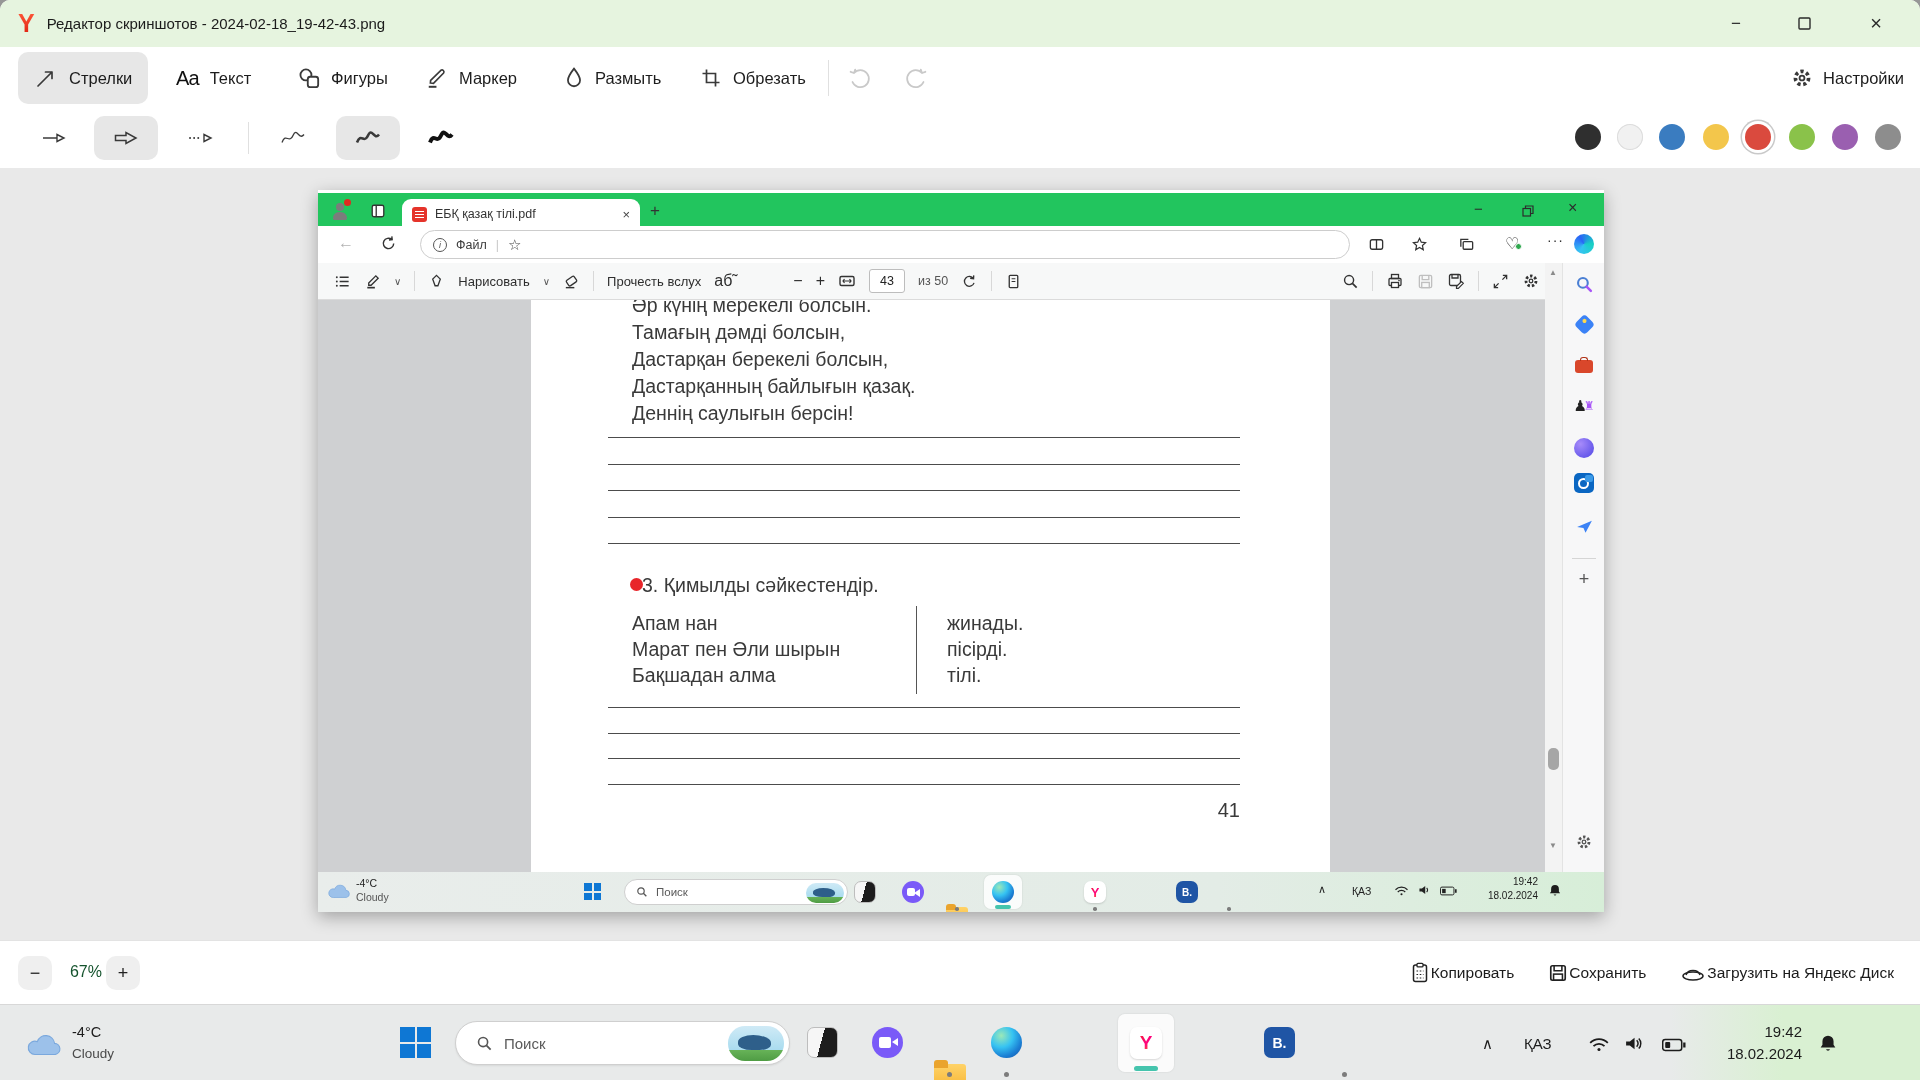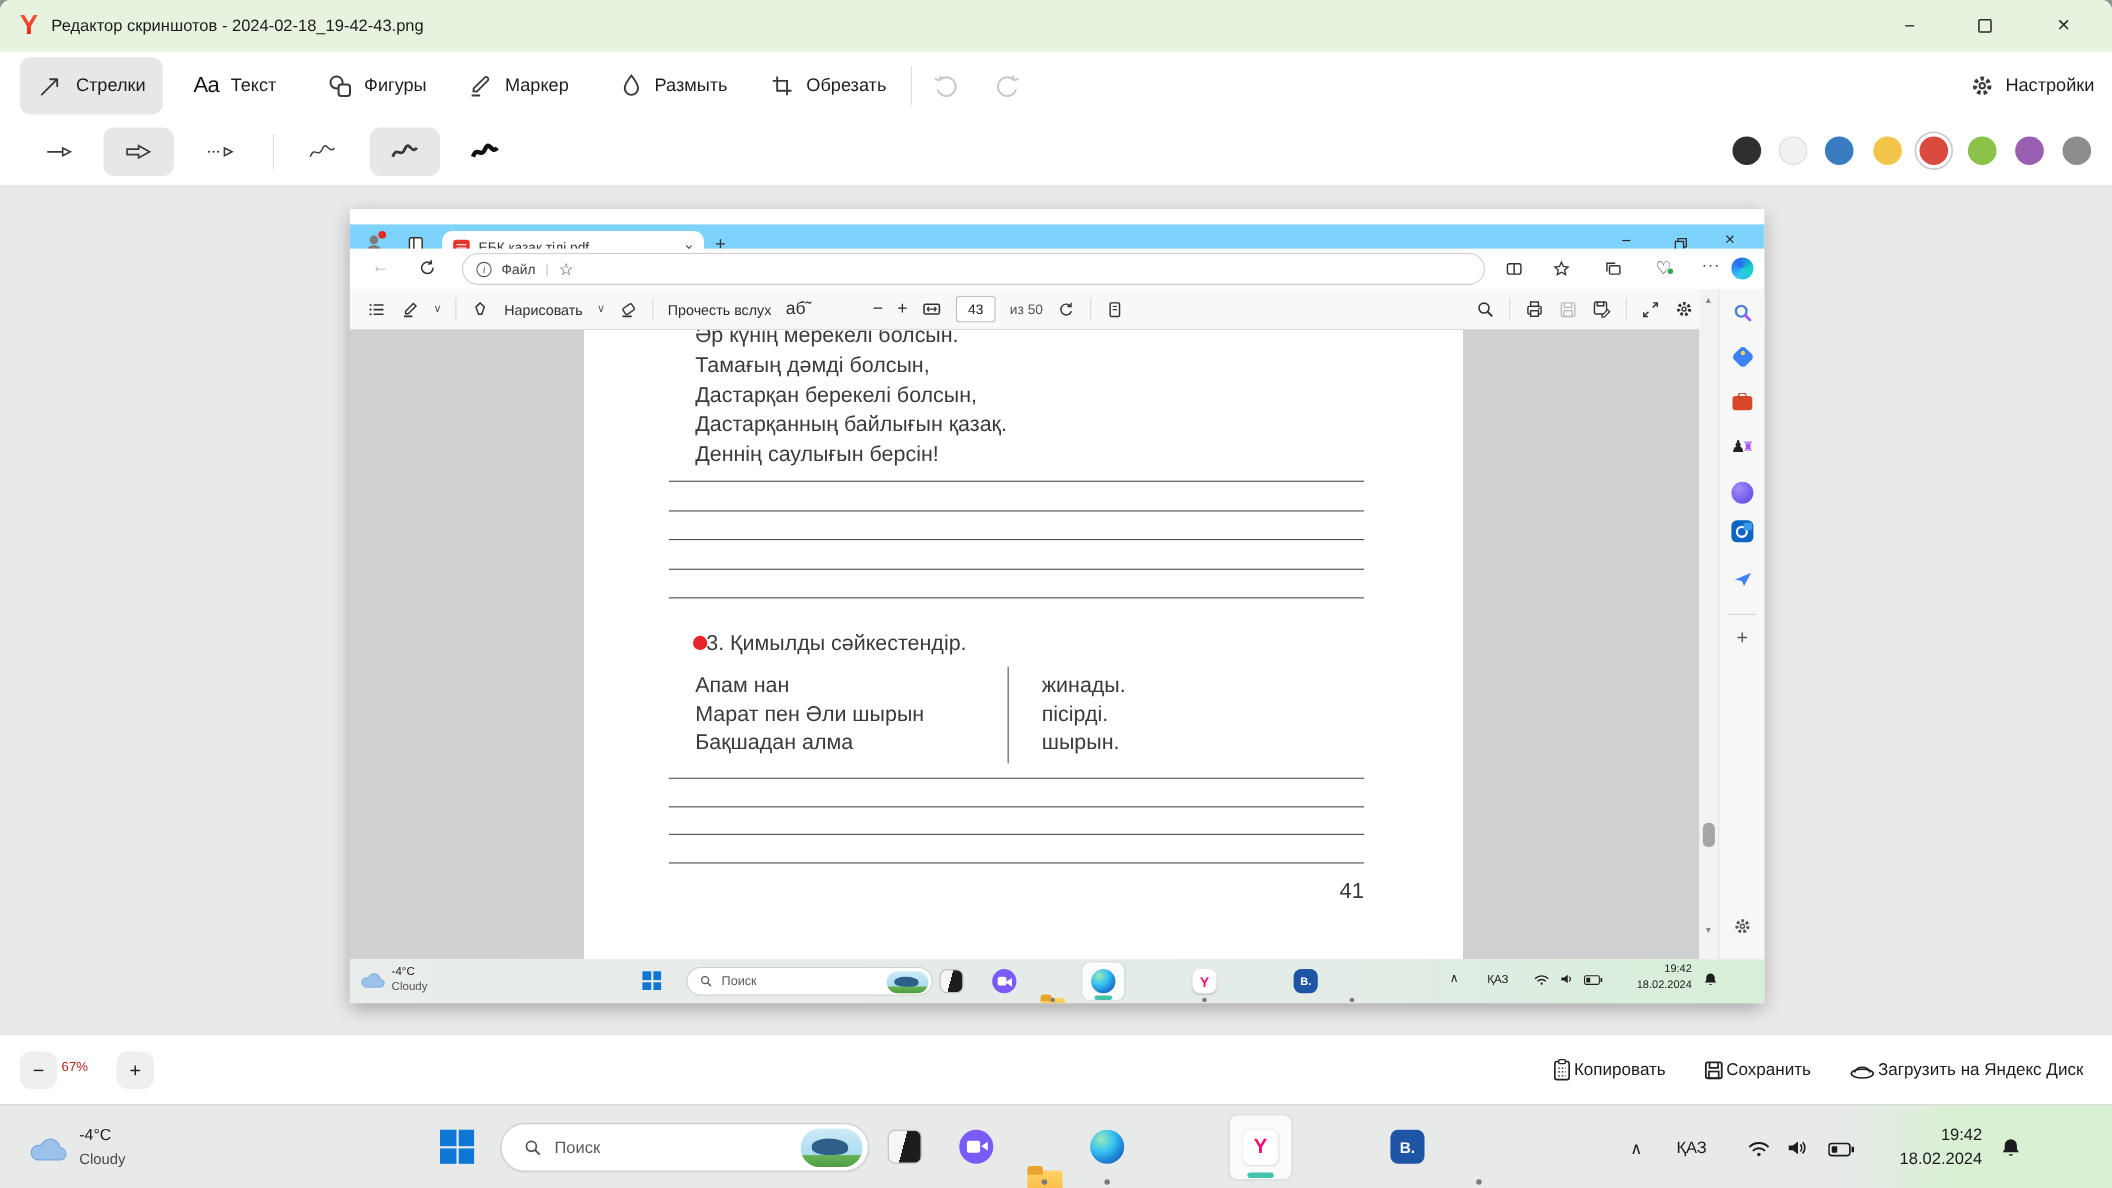--- a/index.html
+++ b/index.html
@@ -19,21 +19,21 @@
 .sel{background:#e7e7e7}
 .aa{font-size:20px;color:#111;letter-spacing:-1px}
 .tb2{position:absolute;top:116px;height:44px;display:flex;align-items:center;justify-content:center;border-radius:10px}
 .vdiv{position:absolute;width:1px;background:#e0e0e0}
 .swatch{position:absolute;top:124px;width:26px;height:26px;border-radius:50%}
 .swsel{box-shadow:0 0 0 3px #fff,0 0 0 4.5px #c9c9c9}
 .settings{position:absolute;right:16px;top:52px;height:52px;display:flex;align-items:center;gap:10px;font-size:16.5px;color:#1d1d1d}
 
 .canvas{position:absolute;left:0;top:168px;width:1920px;height:772px;background:#e9e9e9}
 .shot{position:absolute;left:318px;top:22px;width:1286px;height:722px;background:#fff;box-shadow:0 5px 16px rgba(0,0,0,.3);overflow:hidden;font-family:"Liberation Sans",sans-serif}
-.tabbar{position:absolute;left:0;top:14px;width:1286px;height:36px;background:#7dd3fc}
+.tabbar{position:absolute;left:0;top:3px;width:1286px;height:36px;background:#22c55e}
 .tab{position:absolute;left:84px;top:6px;width:238px;height:30px;background:#fff;border-radius:9px 9px 0 0;display:flex;align-items:center;padding:0 10px;gap:8px;font-size:12.5px;color:#333}
 .pdficon{width:15px;height:15px;background:#e5332a;border-radius:3px;position:relative;flex:0 0 auto}
 .pdficon i{position:absolute;left:3px;top:4px;width:9px;height:1.6px;background:#fff;box-shadow:0 3px 0 #fff,0 6px 0 #fff}
 .person{position:relative;width:20px;height:20px}
 .person b{position:absolute;left:6px;top:2px;width:8px;height:8px;border-radius:50%;background:#7c7c7c}
 .person u{position:absolute;left:3px;top:11px;width:14px;height:8px;border-radius:7px 7px 2px 2px;background:#7c7c7c}
 .person s{position:absolute;right:-1px;top:-2px;width:7px;height:7px;border-radius:50%;background:#e02a20}
 .addr{position:absolute;left:0;top:36px;width:1286px;height:37px;background:#fff}
 .pill{position:absolute;left:102px;top:4px;width:930px;height:29px;border:1px solid #cdcdcd;border-radius:15px;background:#fff;display:flex;align-items:center;padding:0 12px;gap:9px;font-size:12.5px;color:#3c3c3c}
 .info{width:14px;height:14px;border:1.2px solid #555;border-radius:50%;font-size:9px;display:flex;align-items:center;justify-content:center;color:#555;font-style:italic;flex:0 0 auto}
@@ -82,21 +82,21 @@
 .yic b{background:linear-gradient(135deg,#f5222d,#ff0080,#ff8a00);-webkit-background-clip:text;background-clip:text;color:transparent}
 .bapp{background:#1f55a5;color:#fff;border-radius:7px}
 .activebox{position:absolute;background:rgba(255,255,255,.82);border-radius:7px;box-shadow:0 0 2px rgba(0,0,0,.12)}
 .tealpill{position:absolute;background:#45c4ad;border-radius:3px}
 .rdot{position:absolute;width:5px;height:5px;border-radius:50%;background:#7c7c7c}
 .traytxt{position:absolute;color:#1c1c1c}
 .copibig{background:conic-gradient(from 0deg,#ff5f8f,#9a5cf5,#21b3f3,#19d3c5,#ffb347,#ff5f8f);border-radius:9px;position:relative}
 
 .botbar{position:absolute;left:0;top:940px;width:1920px;height:64px;background:#fff;border-top:1px solid #e3e3e3}
 .zbtn{position:absolute;top:15px;width:34px;height:34px;border-radius:10px;background:#efefef;display:flex;align-items:center;justify-content:center;font-size:18px;color:#222}
-.zval{position:absolute;left:56px;top:22px;width:46px;text-align:left;font-size:12px;color:#b91c1c}
+.zval{position:absolute;left:56px;top:22px;width:46px;text-align:right;font-size:16px;color:#14532d}
 .actions{position:absolute;right:16px;top:0;height:64px;display:flex;align-items:center;gap:14px;font-size:15.5px;color:#1b1b1b}
 .actions .grp{display:flex;align-items:center;gap:1px;padding:0 10px}
 </style>
 </head>
 <body>
 
 <div class="screen">
 
 <div class="win">
 
@@ -409,21 +409,21 @@
         <div class="rline" style="top:217px"></div>
         <div class="rline" style="top:243px"></div>
         <span class="reddot" style="left:312px;top:278px"></span>
         <div class="ptext" style="left:324px;top:272px">3. Қимылды сәйкестендір.</div>
         <div class="ptext" style="left:314px;top:310px">Апам нан</div>
         <div class="ptext" style="left:314px;top:336px">Марат пен Әли шырын</div>
         <div class="ptext" style="left:314px;top:362px">Бақшадан алма</div>
         <div class="abs" style="left:598px;top:306px;height:88px;border-left:1.6px solid #555"></div>
         <div class="ptext" style="left:629px;top:310px">жинады.</div>
         <div class="ptext" style="left:629px;top:336px">пісірді.</div>
-        <div class="ptext" style="left:629px;top:362px">шырын.</div>
+        <div class="ptext" style="left:629px;top:362px">тілі.</div>
         <div class="rline" style="top:407px"></div>
         <div class="rline" style="top:433px"></div>
         <div class="rline" style="top:458px"></div>
         <div class="rline" style="top:484px"></div>
         <div class="ptext" style="left:894px;top:497px;width:28px;text-align:right;font-size:20px">41</div>
       </div>
 
       <div class="scrollcol">
         <span class="abs" style="left:4px;top:5px">▲</span>
         <span class="thumb" style="top:485px"></span>

